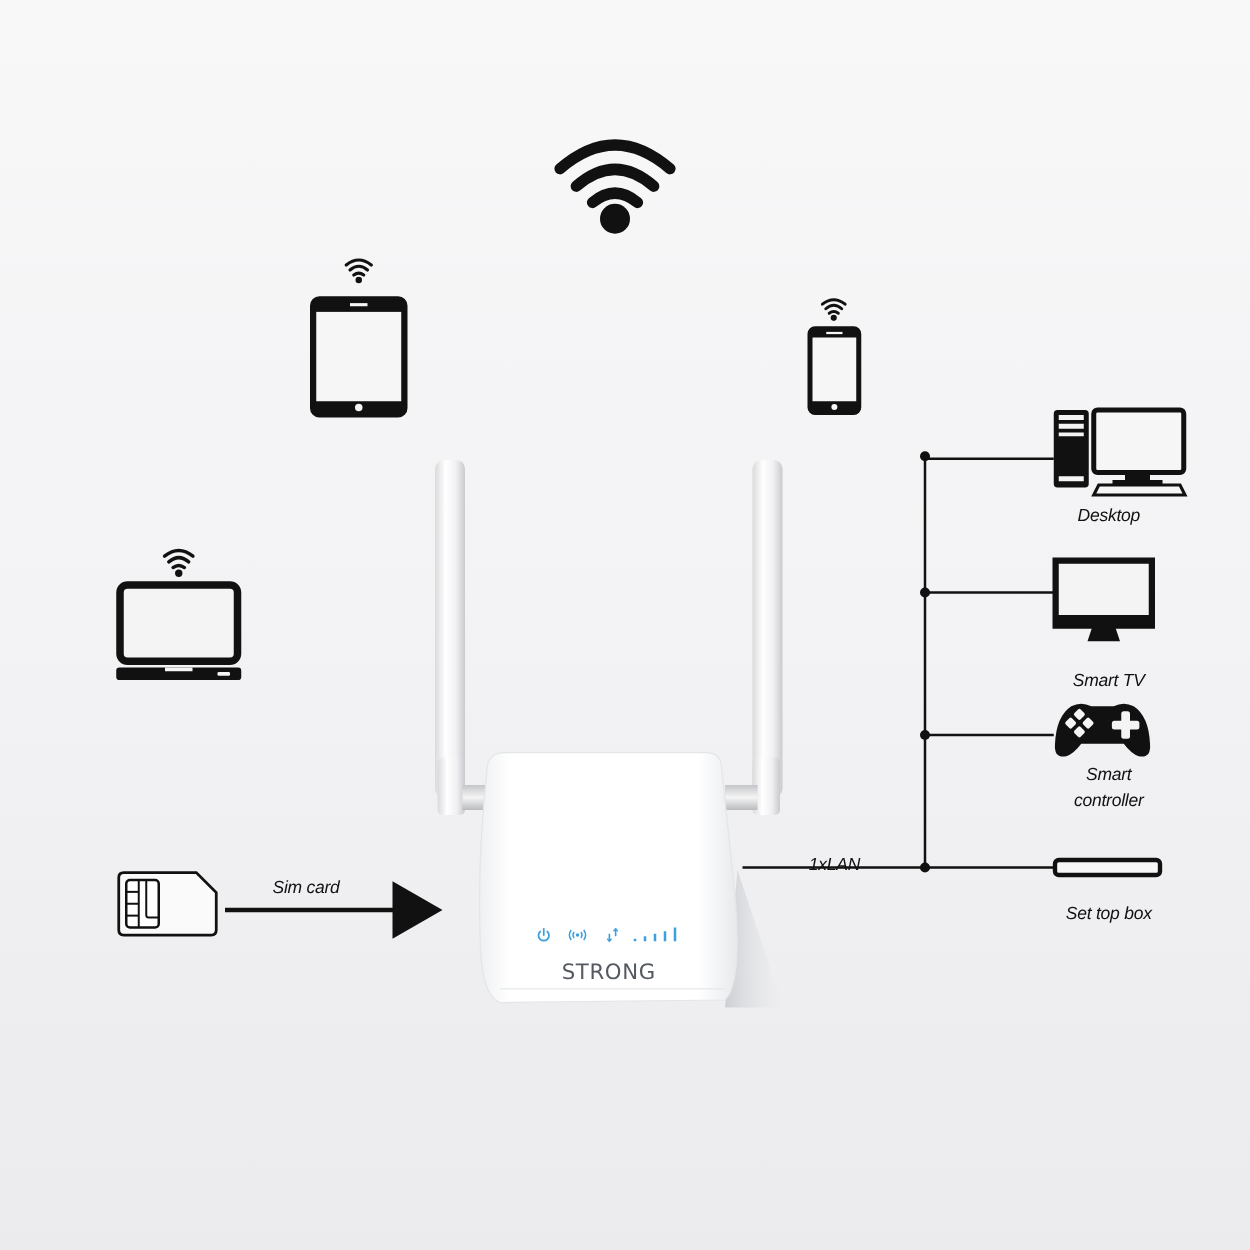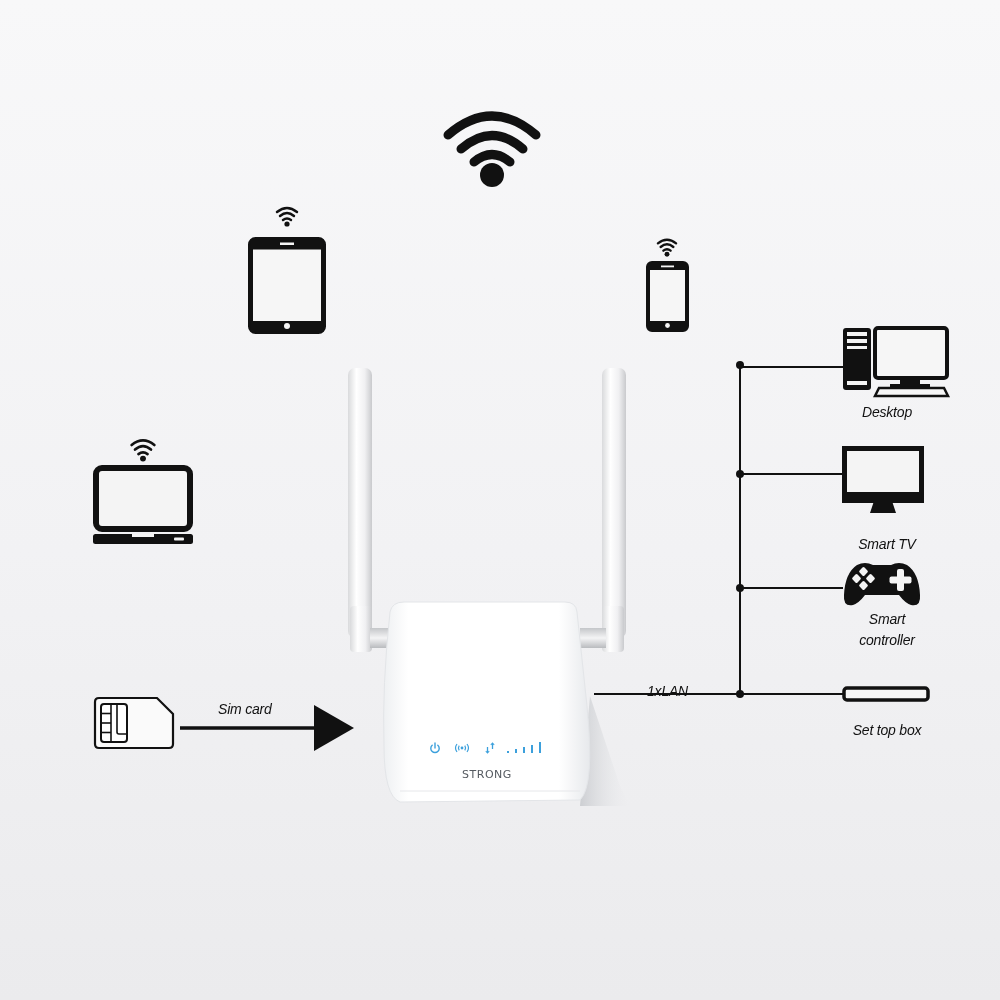--- a/index.html
+++ b/index.html
@@ -10,21 +10,21 @@
   }
   .abs { position: absolute; }
   svg { overflow: visible; }
   .label {
     position: absolute; color: #111; font-family: "Liberation Sans", sans-serif;
     font-size: 14px; line-height: 21px; white-space: nowrap; letter-spacing: -0.2px; font-style: italic;
   }
   .label.center { transform: translateX(-50%); text-align: center; }
   .brand {
     position: absolute; left: 487px; top: 768px; transform: translateX(-50%);
-    font-family: "DejaVu Sans", sans-serif; font-size: 11px; color: #555a60;
+    font-family: "DejaVu Sans", sans-serif; font-size: 17px; color: #555a60;
     letter-spacing: 0.5px;
   }
 </style>
 </head>
 <body>
 
 <svg class="abs" style="left:440px;top:105px" width="105" height="85" viewBox="0 0 105 85">
   <path d="M8 30 Q52 -8 96 30" fill="none" stroke="#111" stroke-width="9" stroke-linecap="round"></path>
   <path d="M21 44 Q52 17 83 44" fill="none" stroke="#111" stroke-width="9" stroke-linecap="round"></path>
   <path d="M34 57 Q52 42 70 57" fill="none" stroke="#111" stroke-width="9" stroke-linecap="round"></path>

